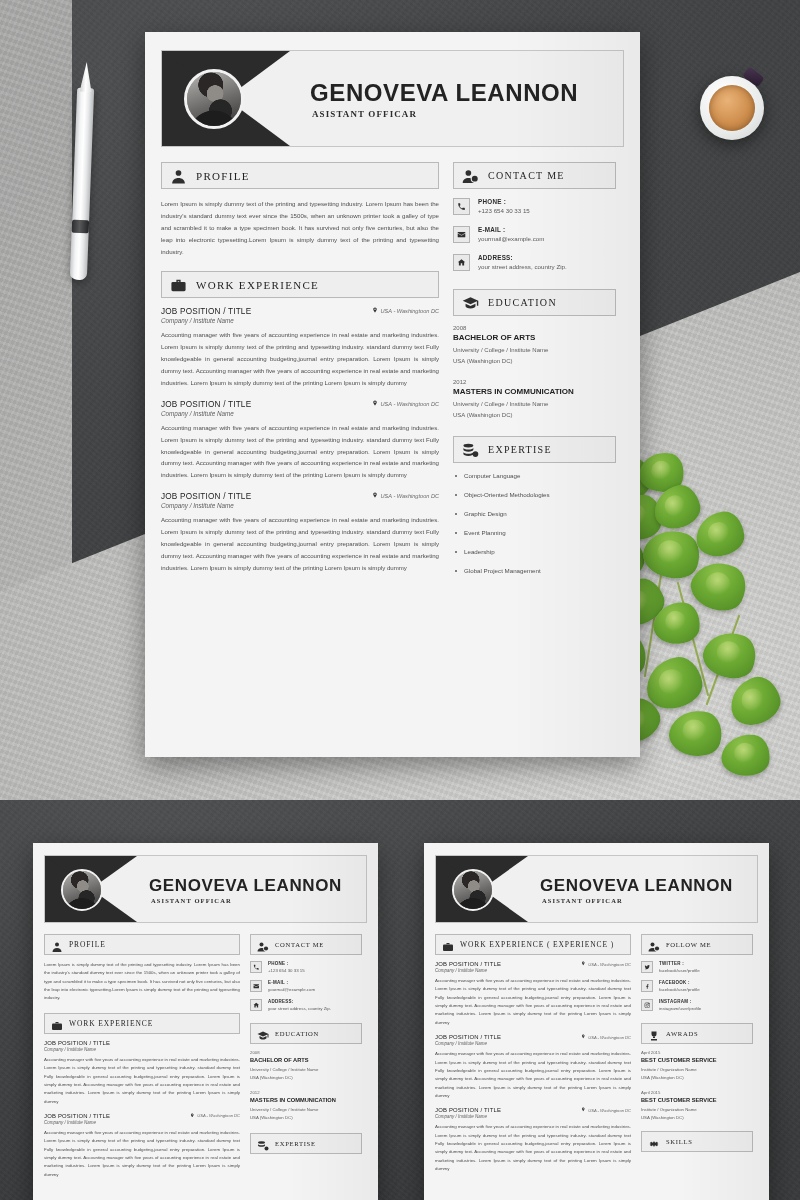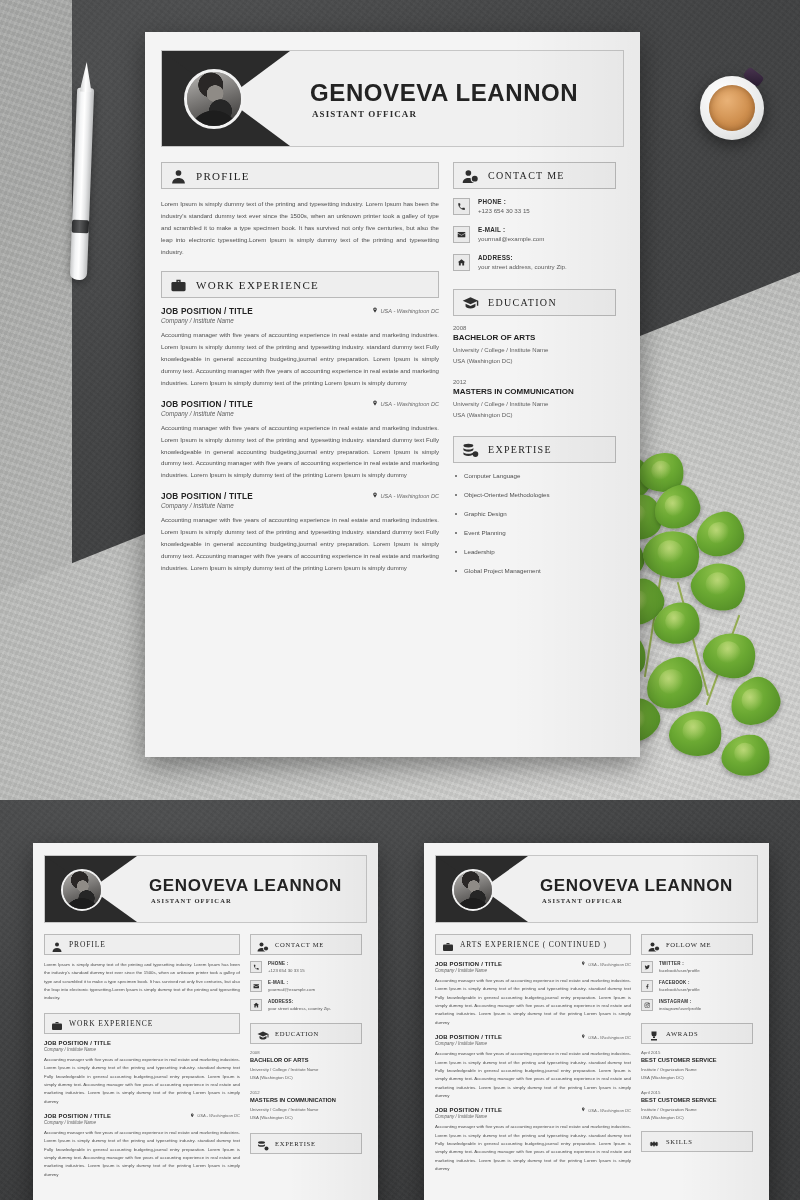--- a/index.html
+++ b/index.html
@@ -99,21 +99,21 @@
     background:#eeeeee; padding:5px 8px; margin-bottom:9px; }
   .sec-title .ic{ width:17px; height:15px; flex:none; color:#2f2f2f; }
   .sec-title .tx{ font-family:"Liberation Serif", serif; font-size:11px; font-weight:normal;
     letter-spacing:1.3px; color:#1f1f1f; }
   .col-r .sec-title .tx{ font-size:10px; }
 
   .para{ font-size:6.1px; line-height:1.95; color:#4d4d4d; text-align:justify; }
 
   .job{ margin-bottom:11px; }
   .job .row{ display:flex; justify-content:space-between; align-items:flex-start; }
-  .job .jt{ font-size:8.2px; font-weight:bold; color:#222; letter-spacing:.2px; }
+  .job .jt{ font-size:8.2px; font-weight:normal; color:#222; letter-spacing:.2px; }
   .job .loc{ display:flex; align-items:center; gap:3px; font-size:5.6px; font-style:italic; color:#6a6a6a; }
   .job .loc .pin{ width:6px; height:8px; flex:none; color:#333; }
   .job .co{ font-size:6.3px; font-style:italic; color:#5e5e5e; margin:1px 0 5px; }
 
   .ci{ display:flex; gap:8px; margin-bottom:11px; align-items:flex-start; }
   .ci .bx{ width:17px; height:17px; flex:none; border:1px solid #b4b4b4; background:#e9e9e9;
     display:flex; align-items:center; justify-content:center; color:#2e2e2e; }
   .ci .bx svg{ width:9px; height:9px; }
   .ci .lb{ font-size:6.3px; font-weight:bold; color:#2b2b2b; letter-spacing:.25px; }
   .ci .vl{ font-size:6.2px; color:#5a5a5a; margin-top:2px; }
@@ -556,21 +556,21 @@
 
       <div class="cols">
         <div class="col-l">
           <div class="sec-title">
             <span class="ic">
               <svg viewBox="0 0 24 24" fill="currentColor">
                   <path d="M9 4h6v3h-2V6h-2v1H9V4z"></path>
                   <rect x="2" y="7" width="20" height="13" rx="2"></rect>
                 </svg>
             </span>
-            <span class="tx">ARTS EXPERIENCE  ( CONTINUED )</span>
+            <span class="tx">WORK EXPERIENCE  ( EXPERIENCE )</span>
           </div>
 
           <div class="job">
             <div class="row">
               <span class="jt">JOB POSITION / TITLE</span>
               <span class="loc">
                 <span class="pin">
                   <svg viewBox="0 0 24 24" fill="currentColor">
                       <path d="M12 2C8 2 5 5 5 9c0 5 7 13 7 13s7-8 7-13c0-4-3-7-7-7zm0 9.5A2.5 2.5 0 1 1 12 6a2.5 2.5 0 0 1 0 5.5z"></path>
                     </svg>

